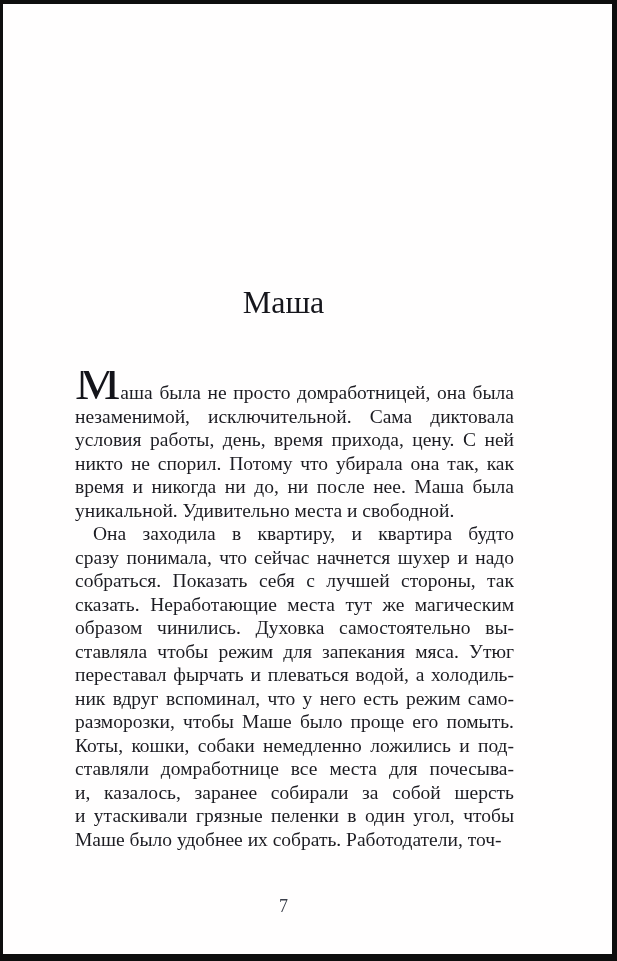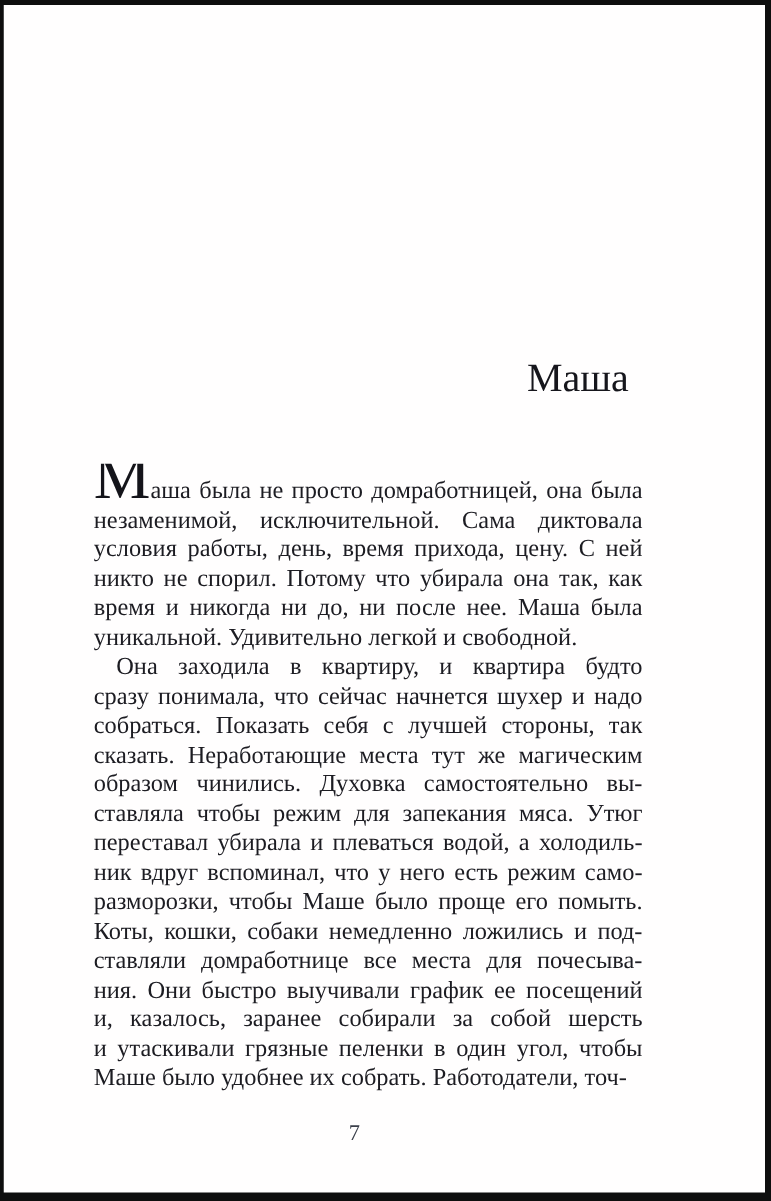--- a/index.html
+++ b/index.html
@@ -19,21 +19,21 @@
     border-bottom: 7px solid #0e0e0e;
     overflow: hidden;
     font-family: "Liberation Serif", "DejaVu Serif", serif;
     color: #1c1c22;
   }
   .chapter-title {
     position: absolute;
     top: 281px;
     left: 61px;
     width: 439px;
-    text-align: right;
+    text-align: center;
     font-size: 32px;
     line-height: 34px;
     font-weight: normal;
     color: #16161c;
   }
   .body-text {
     position: absolute;
     top: 367px;
     left: 72px;
     width: 439px;
@@ -78,35 +78,34 @@
 <div class="page">
   <div class="chapter-title">Маша</div>
 
   <div class="body-text">
     <div class="paragraph">
         <div class="line"><span class="dropcap">М</span>аша была не просто домработницей, она была</div>
         <div class="line">незаменимой, исключительной. Сама диктовала</div>
         <div class="line">условия работы, день, время прихода, цену. С ней</div>
         <div class="line">никто не спорил. Потому что убирала она так, как</div>
         <div class="line">время и никогда ни до, ни после нее. Маша была</div>
-        <div class="line last">уникальной. Удивительно легкой и свободной.</div>
+        <div class="line last">уникальной. Удивительно места и свободной.</div>
       </div>
     <div class="paragraph">
         <div class="line indent">Она заходила в квартиру, и квартира будто</div>
         <div class="line">сразу понимала, что сейчас начнется шухер и надо</div>
         <div class="line">собраться. Показать себя с лучшей стороны, так</div>
         <div class="line">сказать. Неработающие места тут же магическим</div>
         <div class="line">образом чинились. Духовка самостоятельно вы-</div>
         <div class="line">ставляла чтобы режим для запекания мяса. Утюг</div>
-        <div class="line">переставал убирала и плеваться водой, а холодиль-</div>
+        <div class="line">переставал фырчать и плеваться водой, а холодиль-</div>
         <div class="line">ник вдруг вспоминал, что у него есть режим само-</div>
         <div class="line">разморозки, чтобы Маше было проще его помыть.</div>
         <div class="line">Коты, кошки, собаки немедленно ложились и под-</div>
         <div class="line">ставляли домработнице все места для почесыва-</div>
-        <div class="line">ния. Они быстро выучивали график ее посещений</div>
         <div class="line">и, казалось, заранее собирали за собой шерсть</div>
         <div class="line">и утаскивали грязные пеленки в один угол, чтобы</div>
         <div class="line last">Маше было удобнее их собрать. Работодатели, точ-</div>
       </div>
   </div>
 
   <div class="page-number">7</div>
 </div>
 
 </body></html>

